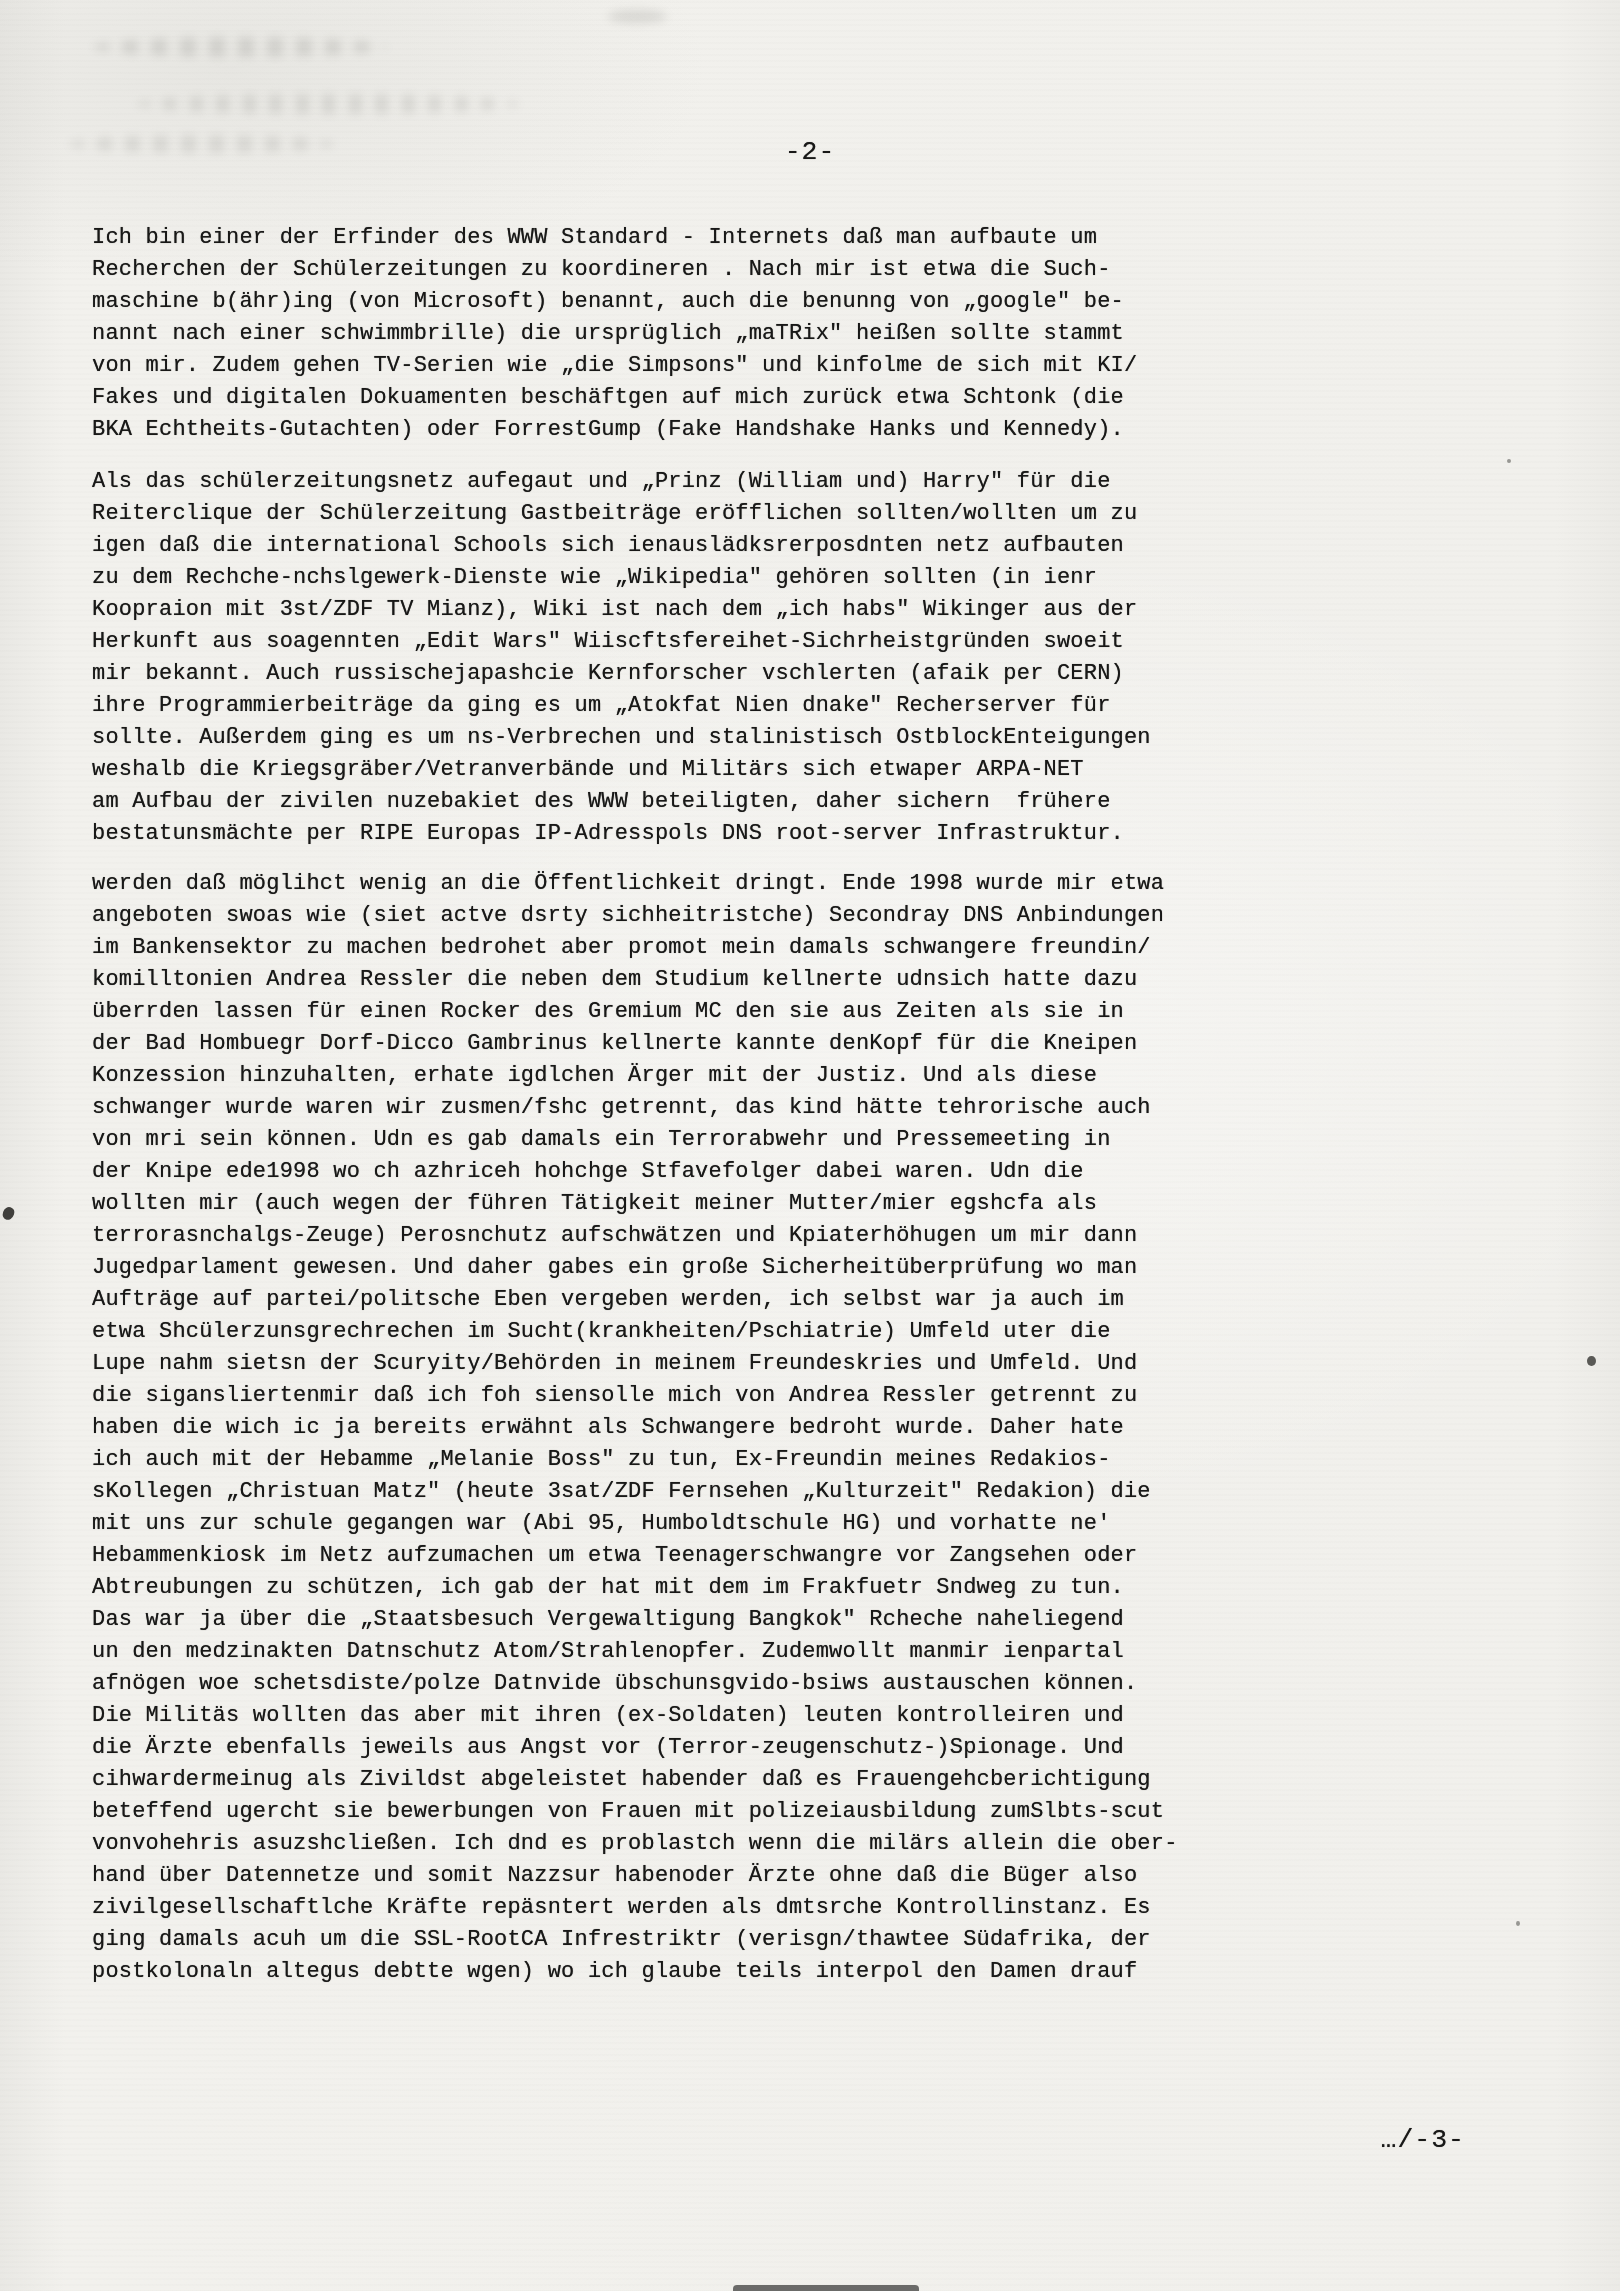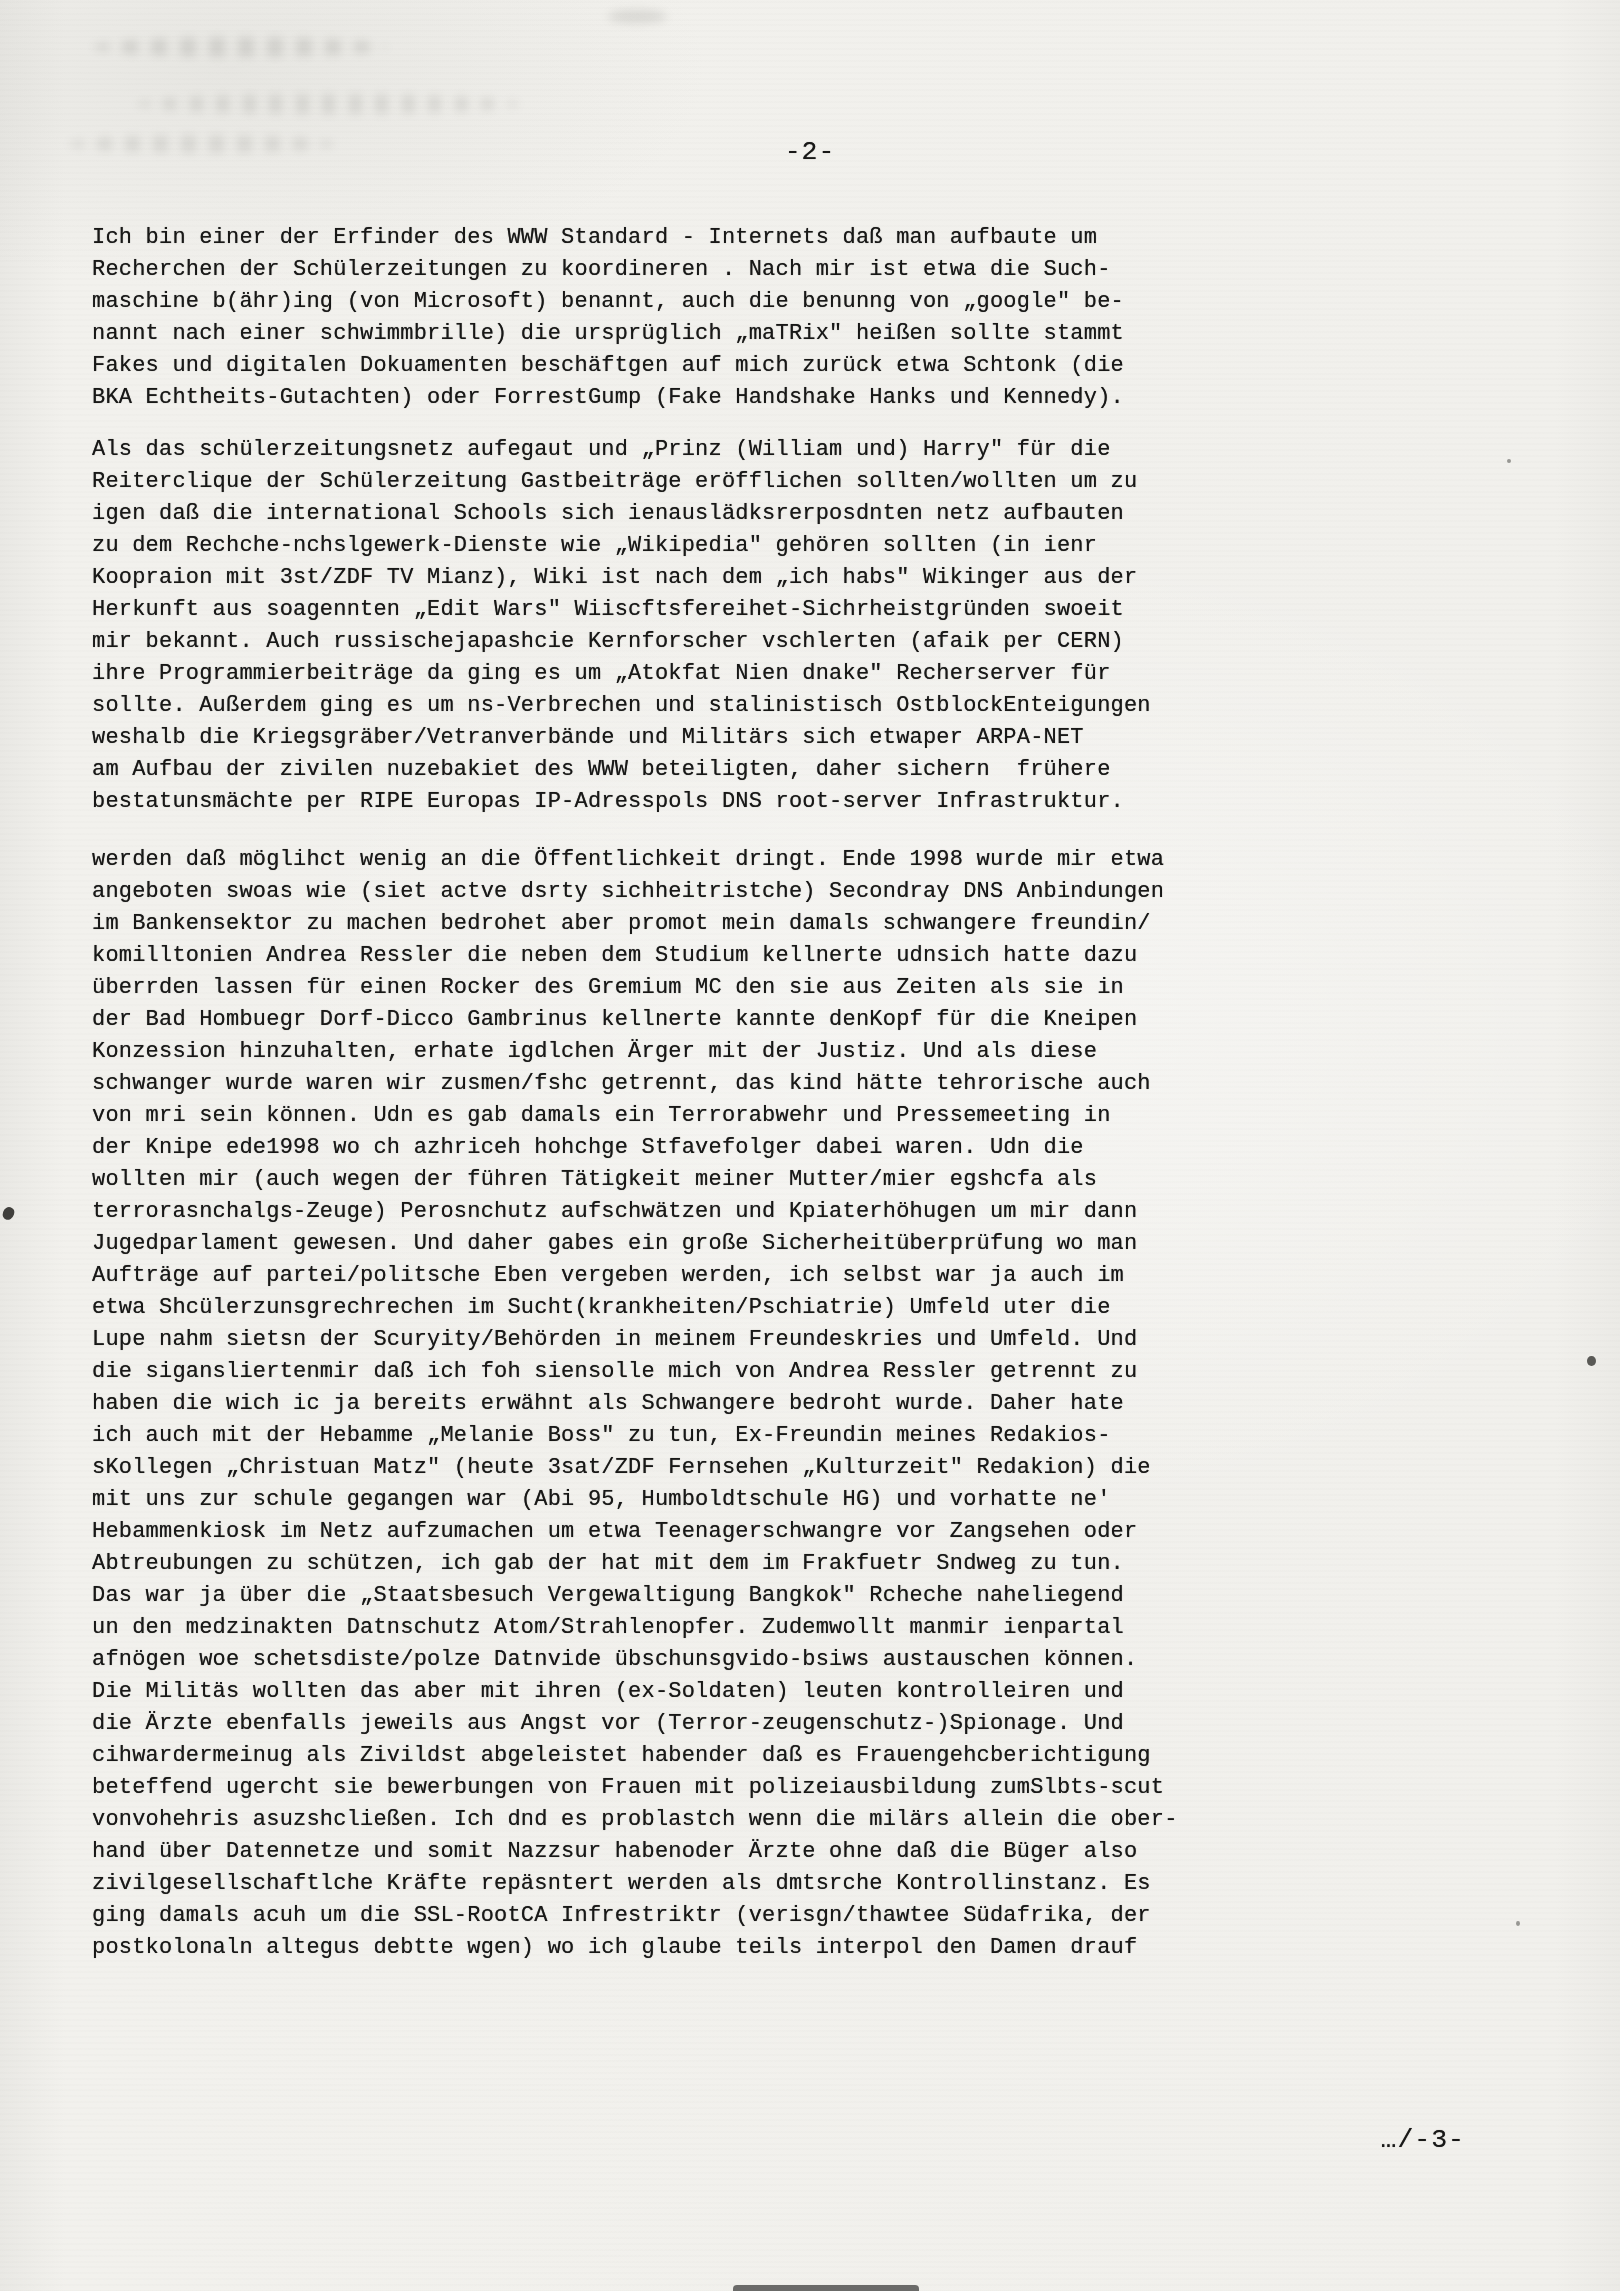--- a/index.html
+++ b/index.html
@@ -19,21 +19,21 @@
   .txt{color:#181817;text-shadow:0 0 0.7px rgba(24,24,23,0.75);}
   .page-number{
     position:absolute;top:137px;left:0;width:100%;text-align:center;
     font-size:26.5px;letter-spacing:1px;
   }
   .content{
     position:absolute;left:92px;top:222px;width:1451px;
     font-size:22px;line-height:32px;letter-spacing:0.2px;
   }
   .paragraph{margin:0 0 19.6px 0;}
-  .paragraph:nth-child(2){margin-bottom:26px;}
+  .paragraph:nth-child(2){margin-bottom:18px;}
   .line{white-space:pre;}
   .footer{
     position:absolute;top:2125px;right:155px;
     font-size:26.5px;letter-spacing:1px;
   }
   
   .smudge{position:absolute;filter:blur(4.9px);opacity:0.45;border-radius:50%;}
   .smudge.s1{left:93px;top:37px;width:294px;height:19.6px;
     background:repeating-linear-gradient(90deg, rgba(125,125,120,0.45) 0 15.7px, transparent 15.7px 29px);}
   .smudge.s2{left:137px;top:94px;width:382px;height:19.6px;
@@ -61,20 +61,21 @@
   <div class="smudge s4"></div>
 
   <div class="page-number txt">-2-</div>
 
   <div class="content txt" id="content">
       <div class="paragraph">
         <div class="line">Ich bin einer der Erfinder des WWW Standard - Internets daß man aufbaute um</div>
         <div class="line">Recherchen der Schülerzeitungen zu koordineren . Nach mir ist etwa die Such-</div>
         <div class="line">maschine b(ähr)ing (von Microsoft) benannt, auch die benunng von „google" be-</div>
         <div class="line">nannt nach einer schwimmbrille) die ursprüglich „maTRix" heißen sollte stammt</div>
+        <div class="line">von mir. Zudem gehen TV-Serien wie „die Simpsons" und kinfolme de sich mit KI/</div>
         <div class="line">Fakes und digitalen Dokuamenten beschäftgen auf mich zurück etwa Schtonk (die</div>
         <div class="line">BKA Echtheits-Gutachten) oder ForrestGump (Fake Handshake Hanks und Kennedy).</div>
       </div>
       <div class="paragraph">
         <div class="line">Als das schülerzeitungsnetz aufegaut und „Prinz (William und) Harry" für die</div>
         <div class="line">Reiterclique der Schülerzeitung Gastbeiträge eröfflichen sollten/wollten um zu</div>
         <div class="line">igen daß die international Schools sich ienauslädksrerposdnten netz aufbauten</div>
         <div class="line">zu dem Rechche-nchslgewerk-Dienste wie „Wikipedia" gehören sollten (in ienr</div>
         <div class="line">Koopraion mit 3st/ZDF TV Mianz), Wiki ist nach dem „ich habs" Wikinger aus der</div>
         <div class="line">Herkunft aus soagennten „Edit Wars" Wiiscftsfereihet-Sichrheistgründen swoeit</div>

